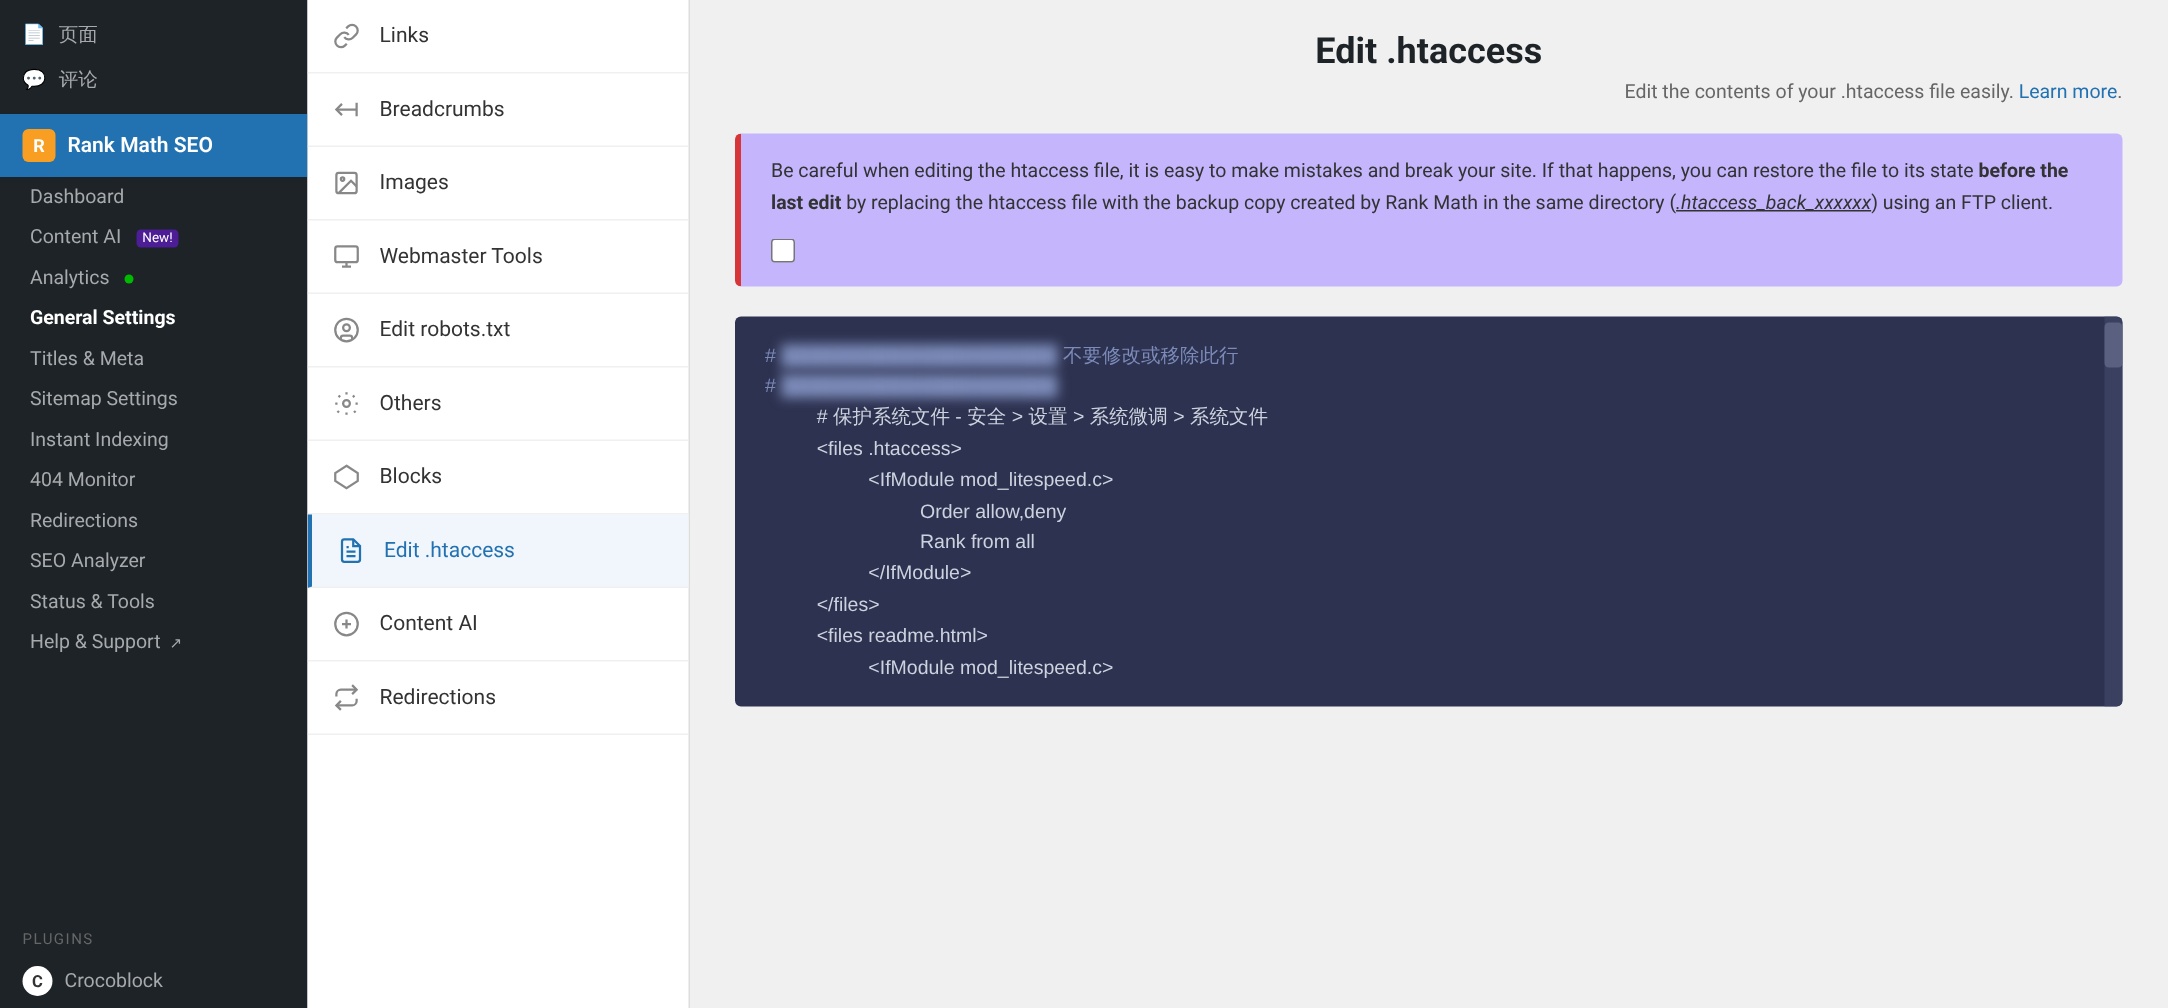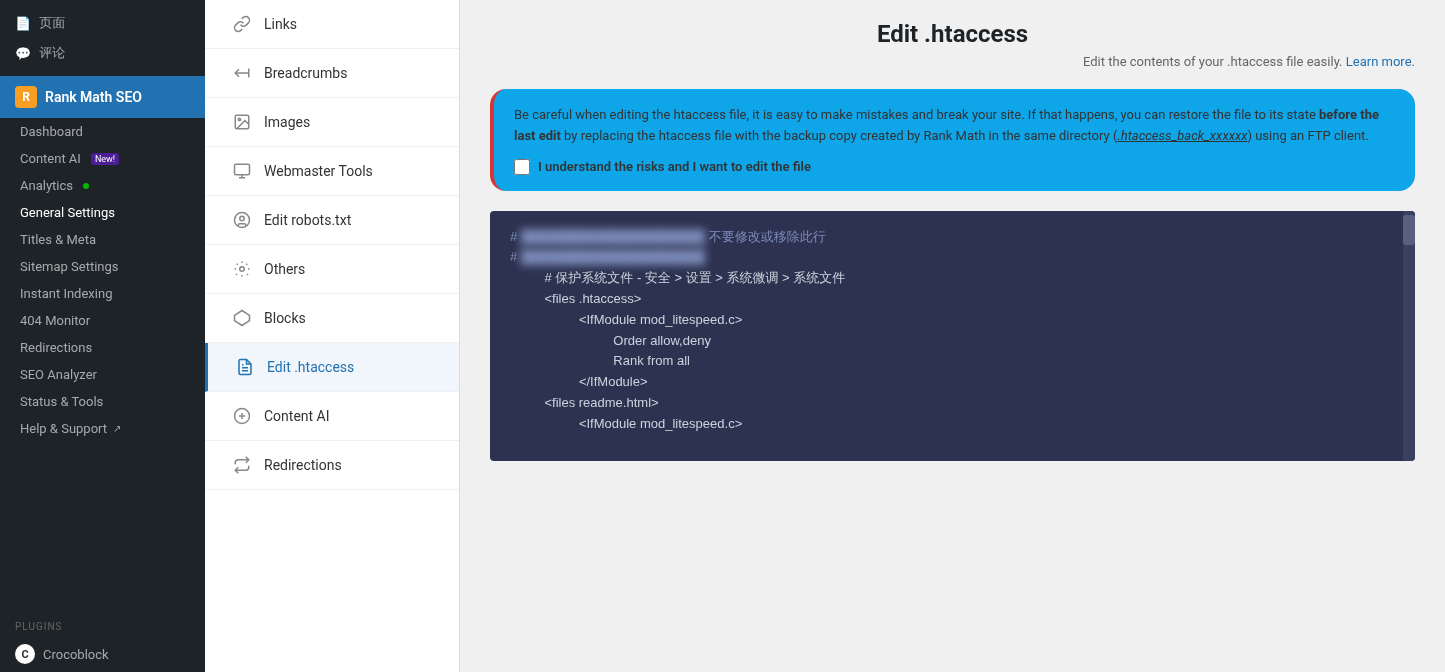--- a/index.html
+++ b/index.html
@@ -59,21 +59,21 @@
     
     .sub-menu-item {
       display: flex;
       align-items: center;
       padding: 6px 10px 6px 20px;
       cursor: pointer;
       font-size: 13px;
       color: #a7aaad;
       gap: 6px;
     }
-    .sub-menu-item.active { color: #fff; font-weight: 400; }
+    .sub-menu-item.active { color: #fff; font-weight: 700; }
     .sub-menu-item .dot {
       width: 6px; height: 6px; border-radius: 50%; background: #00b900; display: inline-block; margin-left: 4px;
     }
     .sub-menu-item .new-badge {
       background: #4c1d95; color: #fff; font-size: 9px; padding: 1px 4px; border-radius: 3px; margin-left: 4px;
     }
 
     .plugins-label {
       padding: 6px 10px 4px 15px;
       font-size: 10px;
@@ -104,21 +104,21 @@
       width: 255px;
       background: #fff;
       border-right: 1px solid #ddd;
       flex-shrink: 0;
       height: 672px;
       overflow-y: auto;
     }
     .rm-menu-item {
       display: flex;
       align-items: center;
-      padding: 14px 27px;
+      padding: 14px 16px;
       cursor: pointer;
       font-size: 14px;
       color: #333;
       gap: 12px;
       border-bottom: 1px solid #f0f0f0;
     }
     .rm-menu-item.active {
       background: #f0f6fc;
       border-left: 3px solid #2271b1;
       color: #2271b1;
@@ -155,23 +155,23 @@
       color: #666;
       margin-bottom: 20px;
     }
     .page-subtitle a {
       color: #2271b1;
       text-decoration: none;
     }
 
     
     .warning-box {
-      background: #0ea5e9;
+      background: #c4b5fd;
       border-left: 4px solid #d63638;
-      border-radius: 16px;
+      border-radius: 4px;
       padding: 16px 20px;
       margin-bottom: 20px;
     }
     .warning-text {
       font-size: 13px;
       color: #333;
       line-height: 1.6;
       margin-bottom: 12px;
     }
     .warning-text strong { font-weight: 700; }
@@ -418,34 +418,34 @@
     <span>Edit the contents of your .htaccess file easily.</span>
     <a href="#">Learn more</a>.
   </p>
 
   <div class="warning-box">
     <p class="warning-text">
       <span>Be careful when editing the htaccess file, it is easy to make mistakes and break your site. If that happens, you can restore the file to its state </span><strong>before the last edit</strong><span> by replacing the htaccess file with the backup copy created by Rank Math in the same directory (</span><em>.htaccess_back_xxxxxx</em><span>) using an FTP client.</span>
     </p>
     <div class="checkbox-row">
       <input type="checkbox" id="understand-checkbox" style="">
-      <label class="checkbox-label" for="understand-checkbox">I understand the risks and I want to edit the file</label>
     </div>
   </div>
 
   <div class="code-editor">
     <div class="code-content">
       <div class="code-line code-comment"># <span class="blurred">████████████████████</span> 不要修改或移除此行</div>
       <div class="code-line code-comment"># <span class="blurred">████████████████████</span></div>
       <div class="code-line code-indent-1">    # 保护系统文件 - 安全 &gt; 设置 &gt; 系统微调 &gt; 系统文件</div>
       <div class="code-line code-indent-1">    &lt;files .htaccess&gt;</div>
       <div class="code-line code-indent-2">        &lt;IfModule mod_litespeed.c&gt;</div>
       <div class="code-line code-indent-3">            Order allow,deny</div>
       <div class="code-line code-indent-3">            Rank from all</div>
       <div class="code-line code-indent-2">        &lt;/IfModule&gt;</div>
+      <div class="code-line code-indent-1">    &lt;/files&gt;</div>
       <div class="code-line code-indent-1">    &lt;files readme.html&gt;</div>
       <div class="code-line code-indent-2">        &lt;IfModule mod_litespeed.c&gt;</div>
     </div>
     <div class="code-scrollbar">
       <div class="code-scrollbar-thumb"></div>
     </div>
   </div>
 </div>
 
 </body></html>

